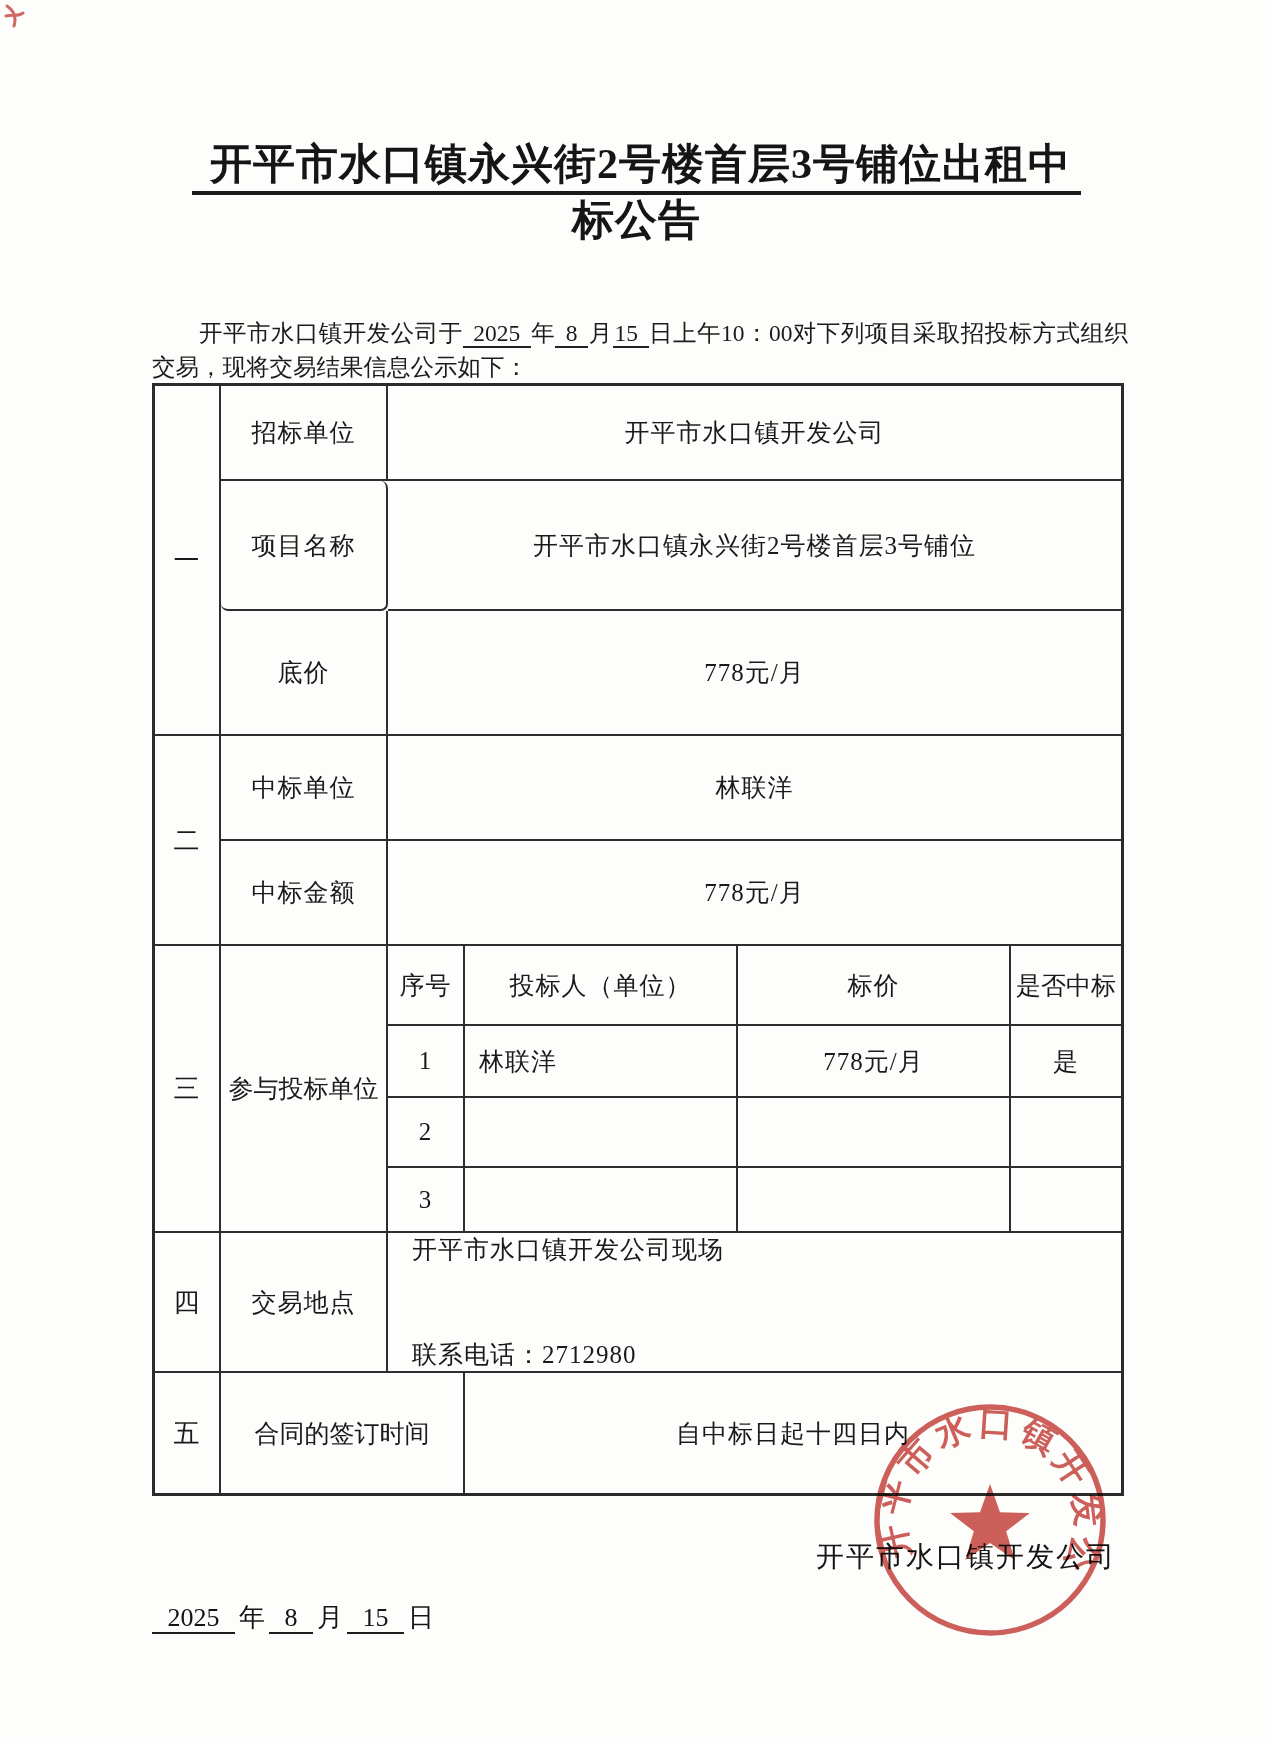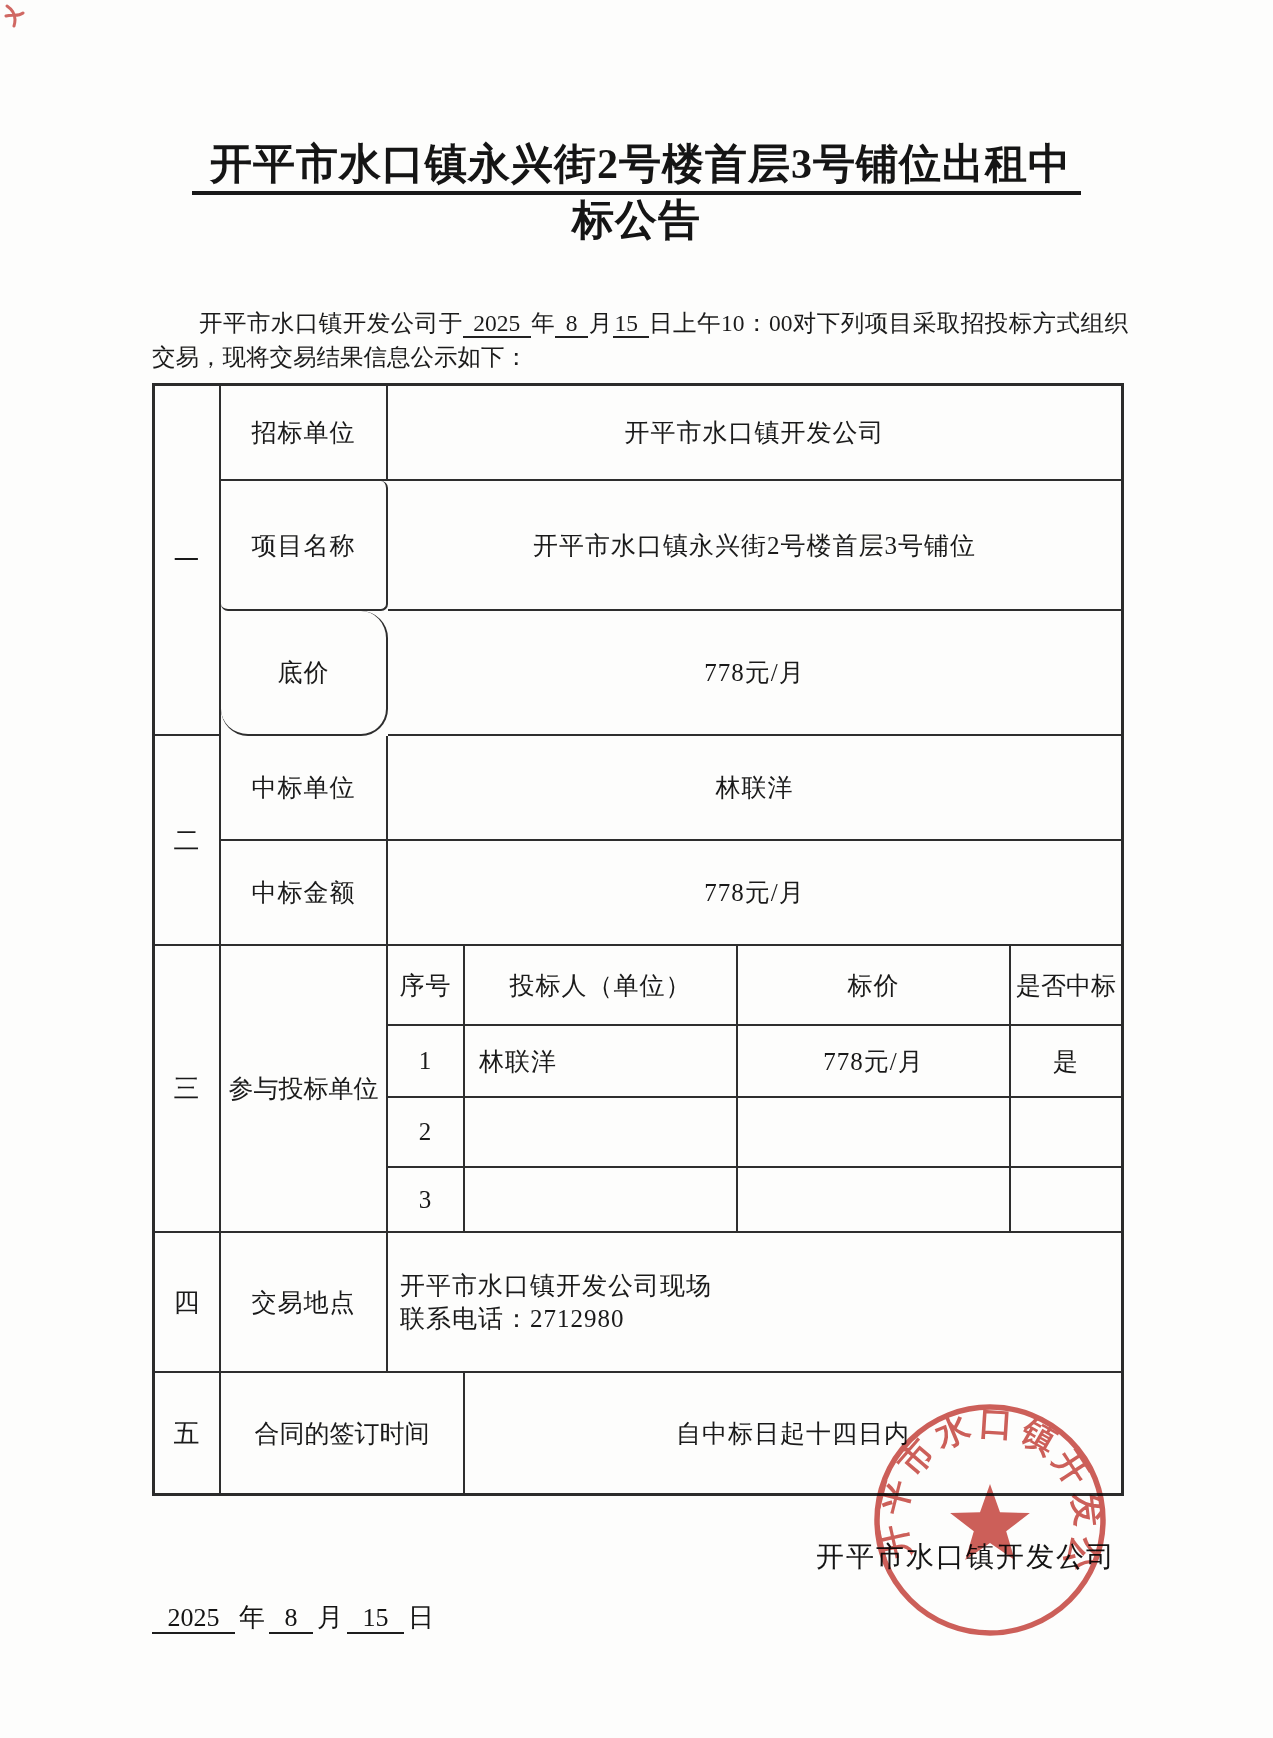--- a/index.html
+++ b/index.html
@@ -21,21 +21,21 @@
     line-height:56px;
     letter-spacing:1px;
     color:#151515;
   }
   .doc-title .u{
     border-bottom:4px solid #191919;
     padding:0 10px 4px 18px;
   }
   
   .intro{
-    position:absolute;top:282px;left:152px;width:976px;
+    position:absolute;top:292px;left:152px;width:976px;
     font-size:23.5px;line-height:34px;
     text-align:justify;
     text-indent:2em;
     color:#1b1b1b;
   }
   .intro .blank{
     border-bottom:2px solid #222;
     padding:0 .45em;
   }
   .intro .blank.tight{padding-left:.08em;}
@@ -54,22 +54,22 @@
     display:flex;align-items:center;justify-content:center;
     font-size:25px;
     color:#1a1a1a;
     letter-spacing:1px;
     box-sizing:border-box;
   }
   .cell.no-r{border-right:none;}
   .cell.no-b{border-bottom:none;}
   .cell.left{justify-content:flex-start;padding-left:14px;}
   .cell.two-line{
-    flex-direction:column;align-items:flex-start;justify-content:center;
-    padding-left:12px;
+    flex-direction:column;align-items:flex-start;justify-content:space-between;
+    padding-left:24px;
   }
   .sec-num{font-size:26px;}
   
   .sign-company{
     position:absolute;top:1538px;left:152px;width:972px;
     text-align:right;padding-right:8px;box-sizing:border-box;
     font-size:28px;letter-spacing:2px;color:#141414;
   }
   .sign-date{
     position:absolute;top:1600px;left:152px;width:972px;
@@ -110,21 +110,21 @@
 
   <p class="intro"><span>开平市水口镇开发公司于</span><span class="blank">2025</span><span>年</span><span class="blank">8</span><span>月</span><span class="blank tight">15</span><span>日上午10：00对下列项目采取招投标方式组织交易，现将交易结果信息公示如下：</span></p>
 
   <div class="bid-table">
 
     <div class="cell sec-num" style="grid-column:1;grid-row:1/span 3;">一</div>
     <div class="cell" style="grid-column:2;grid-row:1;">招标单位</div>
     <div class="cell no-r" style="grid-column:3/span 4;grid-row:1;">开平市水口镇开发公司</div>
     <div class="cell" style="grid-column:2;grid-row:2;border-radius:7px;">项目名称</div>
     <div class="cell no-r" style="grid-column:3/span 4;grid-row:2;">开平市水口镇永兴街2号楼首层3号铺位</div>
-    <div class="cell" style="grid-column:2;grid-row:3;border-radius:27px;">底价</div>
+    <div class="cell" style="grid-column:2;grid-row:3;">底价</div>
     <div class="cell no-r" style="grid-column:3/span 4;grid-row:3;">778元/月</div>
 
     <div class="cell sec-num" style="grid-column:1;grid-row:4/span 2;">二</div>
     <div class="cell" style="grid-column:2;grid-row:4;">中标单位</div>
     <div class="cell no-r" style="grid-column:3/span 4;grid-row:4;">林联洋</div>
     <div class="cell" style="grid-column:2;grid-row:5;">中标金额</div>
     <div class="cell no-r" style="grid-column:3/span 4;grid-row:5;">778元/月</div>
 
     <div class="cell sec-num" style="grid-column:1;grid-row:6/span 4;">三</div>
     <div class="cell" style="grid-column:2;grid-row:6/span 4;letter-spacing:0;">参与投标单位</div>

